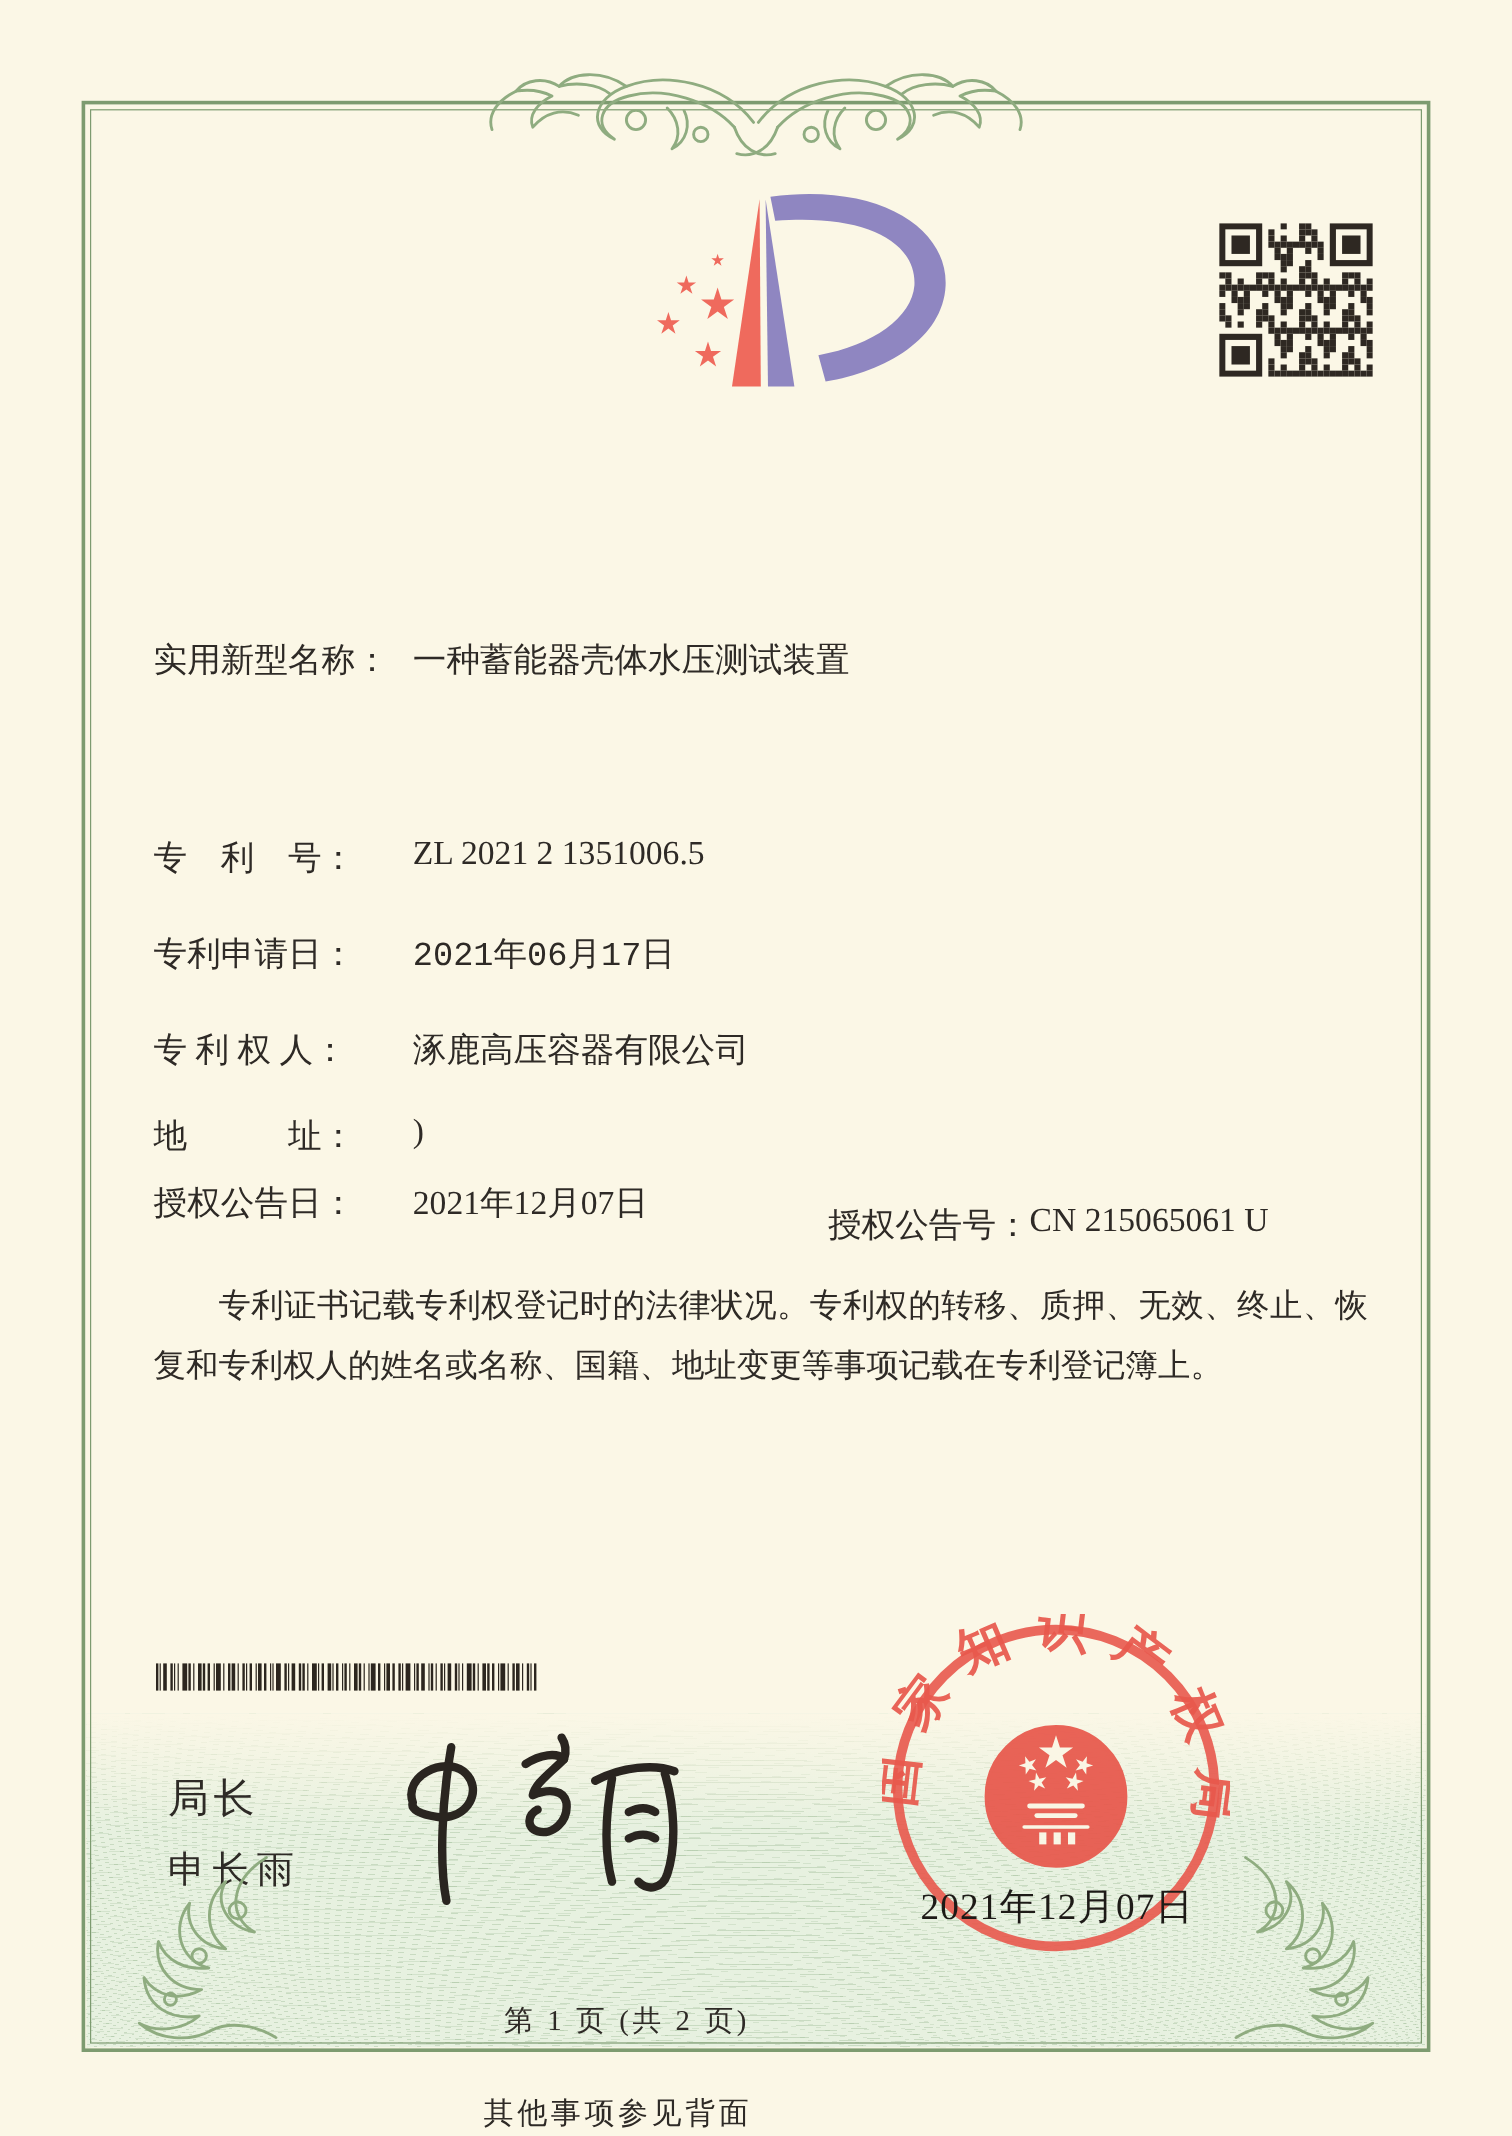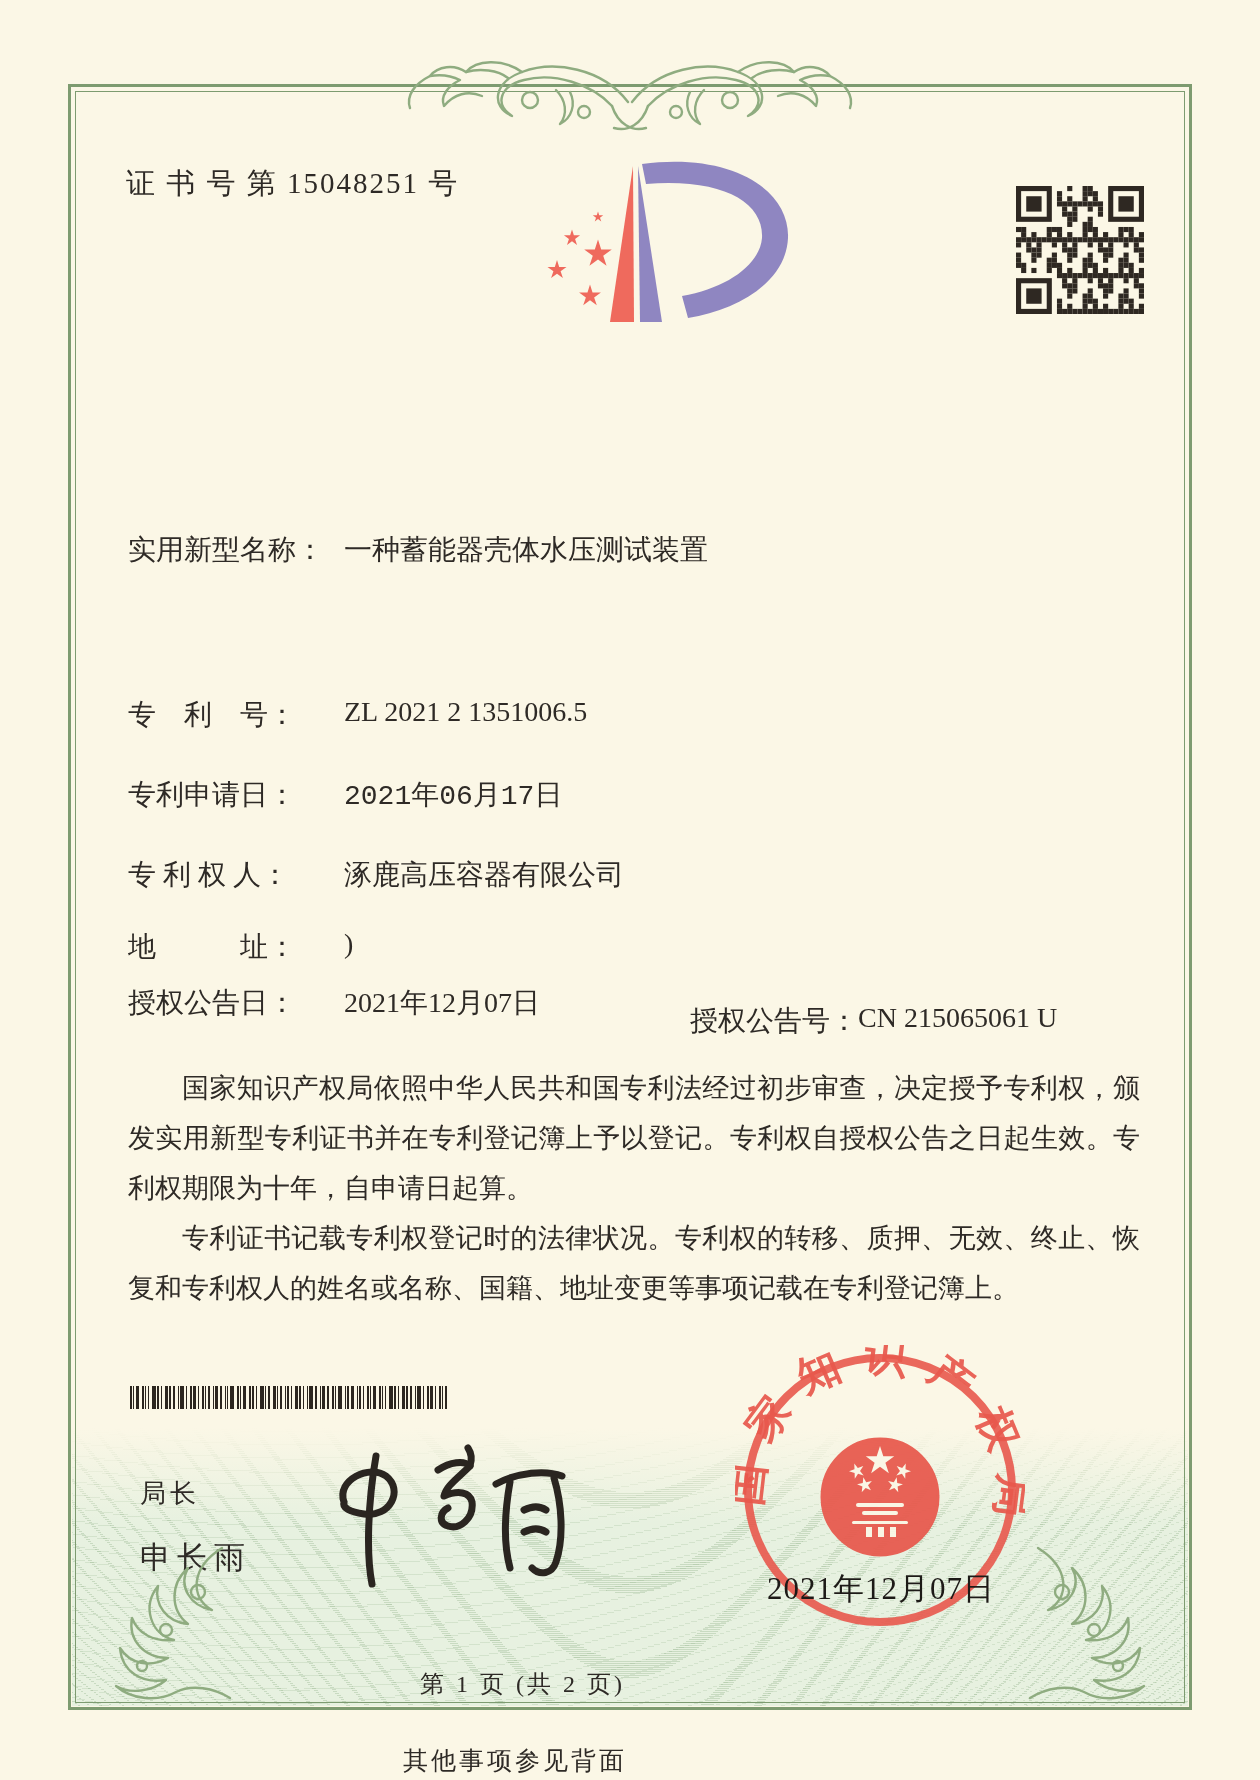--- a/index.html
+++ b/index.html
@@ -35,21 +35,21 @@
   .certno{left:126px;top:164px;font-size:29px;letter-spacing:2px;}
   .title{left:296px;top:336px;font-size:56px;font-weight:bold;letter-spacing:9px;}
   .fieldrow{position:absolute;left:128px;font-size:28px;white-space:nowrap;z-index:2;}
   .fieldrow .lbl{display:inline-block;min-width:216px;white-space:pre;vertical-align:top;}
   .fieldrow .val{display:inline-block;vertical-align:top;}
   .addr .val span{display:block;}
   .bodytext{left:128px;top:1063px;width:1012px;font-size:27px;line-height:50px;
     text-align:justify;z-index:2;}
   .bodytext p{margin:0;text-indent:2em;}
   .barcode{left:130px;top:1386px;z-index:2;}
-  .dirtitle{left:140px;top:1476px;font-size:26px;letter-spacing:4px;z-index:2;}
+  .dirtitle{left:140px;top:1476px;font-size:34px;letter-spacing:4px;z-index:2;}
   .dirname{left:140px;top:1537px;font-size:31px;letter-spacing:6px;z-index:2;}
   .signature{left:318px;top:1432px;z-index:3;}
   .signature path{stroke:#2a2520;stroke-width:7;fill:none;stroke-linecap:round;stroke-linejoin:round;}
   .sealwrap{left:735px;top:1345px;z-index:3;}
   .sealdate{left:758px;top:1568px;width:246px;text-align:center;font-size:31px;
     letter-spacing:1px;color:#1d1a17;z-index:4;}
   .pageinfo{left:420px;top:1668px;width:270px;text-align:left;font-size:24px;
     letter-spacing:3px;z-index:2;}
   .backnote{left:380px;top:1744px;width:270px;text-align:center;font-size:25px;
     letter-spacing:3px;z-index:2;}
@@ -83,21 +83,20 @@
       <path d="M150 8 C 118 28 118 58 140 70 C 118 66 106 46 116 28 C 98 44 98 70 116 84 C 94 82 82 64 86 46 C 70 66 78 94 102 100 C 82 102 66 94 60 78 C 56 100 72 118 96 118 C 78 128 58 124 48 108 C 50 132 70 144 94 140 C 80 152 58 154 44 146 C 60 160 86 162 104 152 C 120 144 142 148 158 158"></path>
       <circle cx="126" cy="52" r="7"></circle>
       <circle cx="94" cy="90" r="6"></circle>
       <circle cx="70" cy="126" r="5"></circle>
     </g>
   </svg>
   <svg class="ornament" style="left:1020px;top:1540px;" width="168" height="166" viewBox="0 0 168 166">
     <use href="#flr" transform="translate(168,0) scale(-1,1)"></use>
   </svg>
 
-  <div class="abs certno">证 书 号 第 15048251 号</div>
 
   <svg class="abs logo" width="260" height="185" viewBox="0 0 260 185">
     <defs>
       <polygon id="star" points="0,-10 2.2,-3.1 9.5,-3.1 3.6,1.2 5.9,8.1 0,3.8 -5.9,8.1 -3.6,1.2 -9.5,-3.1 -2.2,-3.1"></polygon>
     </defs>
     <path d="M 102 14 C 192 2 250 40 248 88 C 246 132 198 160 148 168 L 142 146 C 188 138 220 114 222 88 C 224 52 182 28 106 34 Z" fill="#8f86c1"></path>
     <polygon points="93,16 70,172 94,172" fill="#ef6a5d"></polygon>
     <polygon points="98,16 100,172 122,172" fill="#8f86c1"></polygon>
     <g fill="#ef6a5d">
       <use href="#star" transform="translate(58,67) scale(0.55)"></use>
@@ -362,21 +361,20 @@
     <span class="lbl">地　　　址：</span><span class="val"><span>)</span></span>
   </div>
   <div class="fieldrow" style="top:984px;">
     <span class="lbl">授权公告日：</span><span class="val">2021年12月07日</span>
   </div>
   <div class="fieldrow" style="left:690px;top:1002px;">
     <span class="lbl" style="min-width:0;">授权公告号：</span><span class="val">CN 215065061 U</span>
   </div>
 
   <div class="abs bodytext">
-    <p>国家知识产权局依照中华人民共和国专利法经过初步审查，决定授予专利权，颁发实用新型专利证书并在专利登记簿上予以登记。专利权自授权公告之日起生效。专利权期限为十年，自申请日起算。</p>
     <p>专利证书记载专利权登记时的法律状况。专利权的转移、质押、无效、终止、恢复和专利权人的姓名或名称、国籍、地址变更等事项记载在专利登记簿上。</p>
   </div>
 
   <svg class="abs barcode" id="bc" width="320" height="23" viewBox="0 0 320 23" fill="#2c261f">
       <rect x="0" y="0" width="2" height="23"></rect>
       <rect x="3" y="0" width="1" height="23"></rect>
       <rect x="6" y="0" width="3" height="23"></rect>
       <rect x="12" y="0" width="2" height="23"></rect>
       <rect x="15" y="0" width="1" height="23"></rect>
       <rect x="18" y="0" width="1" height="23"></rect>

